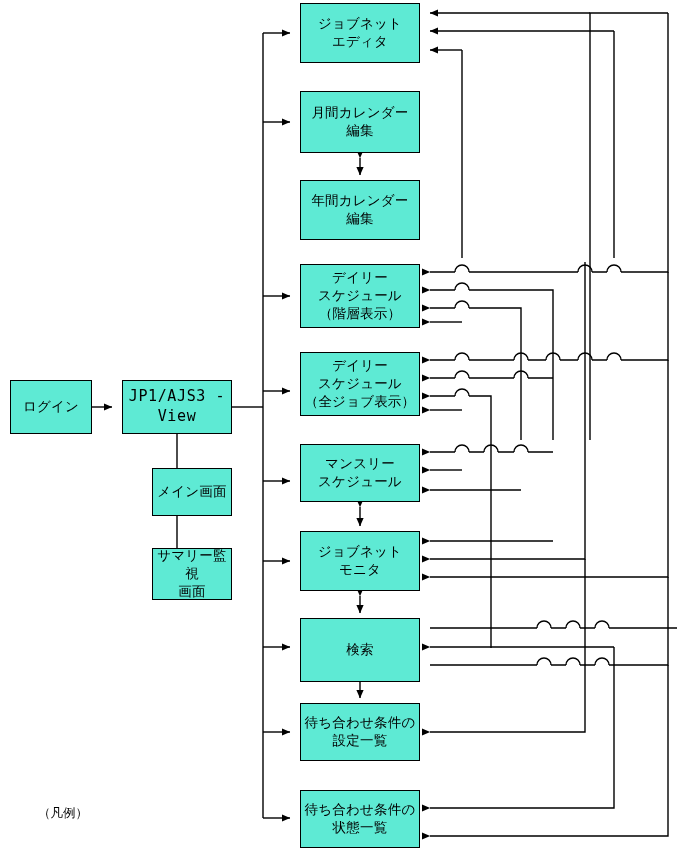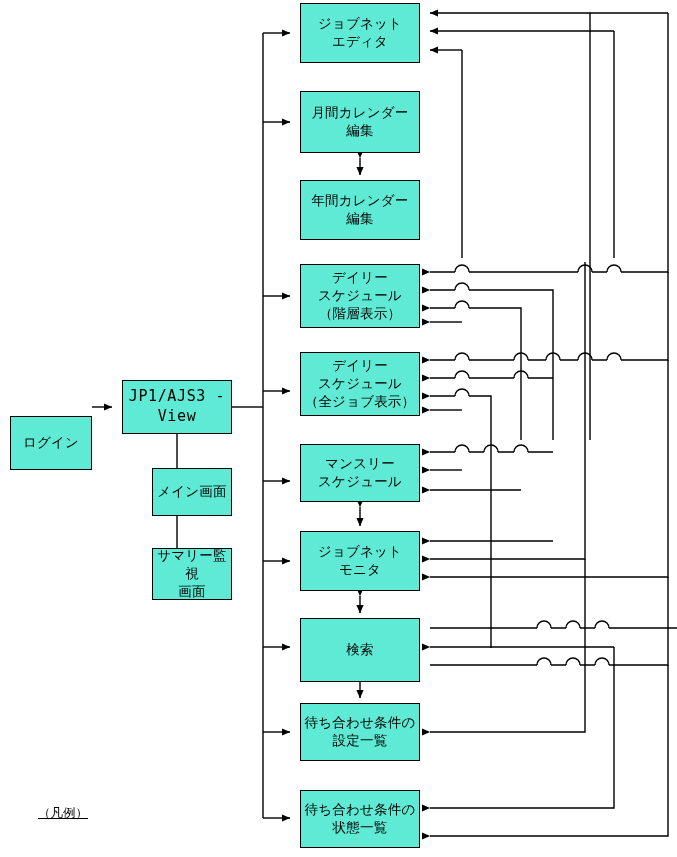--- a/index.html
+++ b/index.html
@@ -51,21 +51,20 @@
     left: 38px;
     top: 806px;
     z-index: 6;
     color: #000000;
   }
   #legend .legend-title {
     font-size: 12.5px;
     line-height: 1.2;
     margin-bottom: 4px;
     white-space: pre;
-    text-decoration: underline;
   }
   #legend .legend-row {
     display: flex;
     align-items: center;
   }
   #legend .legend-swatch {
     width: 46px;
     height: 13px;
     border: 1px solid #000000;
     background: #ffffff;
@@ -165,21 +164,21 @@
       <path d="M537,665 a7,7 0 0 1 14,0 M566,665 a7,7 0 0 1 14,0 M595,665 a7,7 0 0 1 14,0"></path>
 
       <path d="M430,732 L585,732 L585,559" marker-start="url(#arrowL)"></path>
 
       <path d="M430,808 L614,808 L614,647" marker-start="url(#arrowL)"></path>
       <path d="M430,836 L668,836 L668,665" marker-start="url(#arrowL)"></path>
 
     </g>
   </svg>
 
-  <div class="node" style="left:10px; top:380px; width:82px; height:54px;margin-top:36px;">
+  <div class="node" style="left:10px; top:380px; width:82px; height:54px;">
     <span class="node-label">ログイン</span>
   </div>
 
   <div class="node latin" style="left:122px; top:380px; width:110px; height:54px;">
     <span class="node-label">JP1/AJS3 - View</span>
   </div>
 
   <div class="node" style="left:152px; top:468px; width:80px; height:48px;">
     <span class="node-label">メイン画面</span>
   </div>

